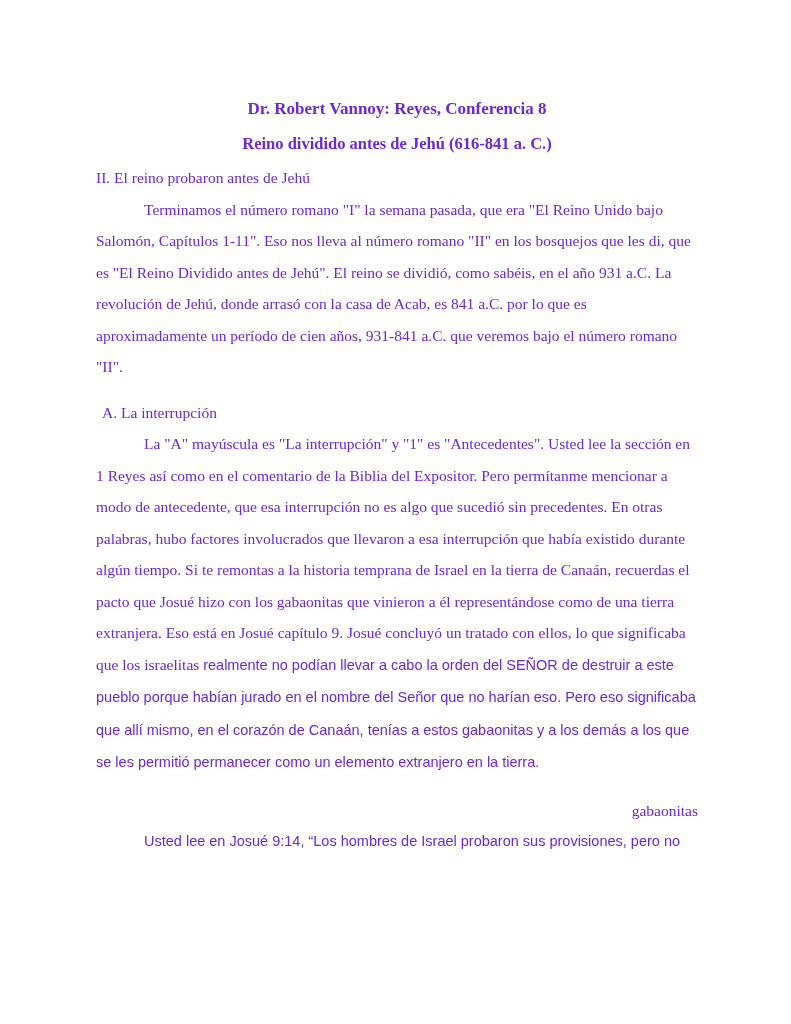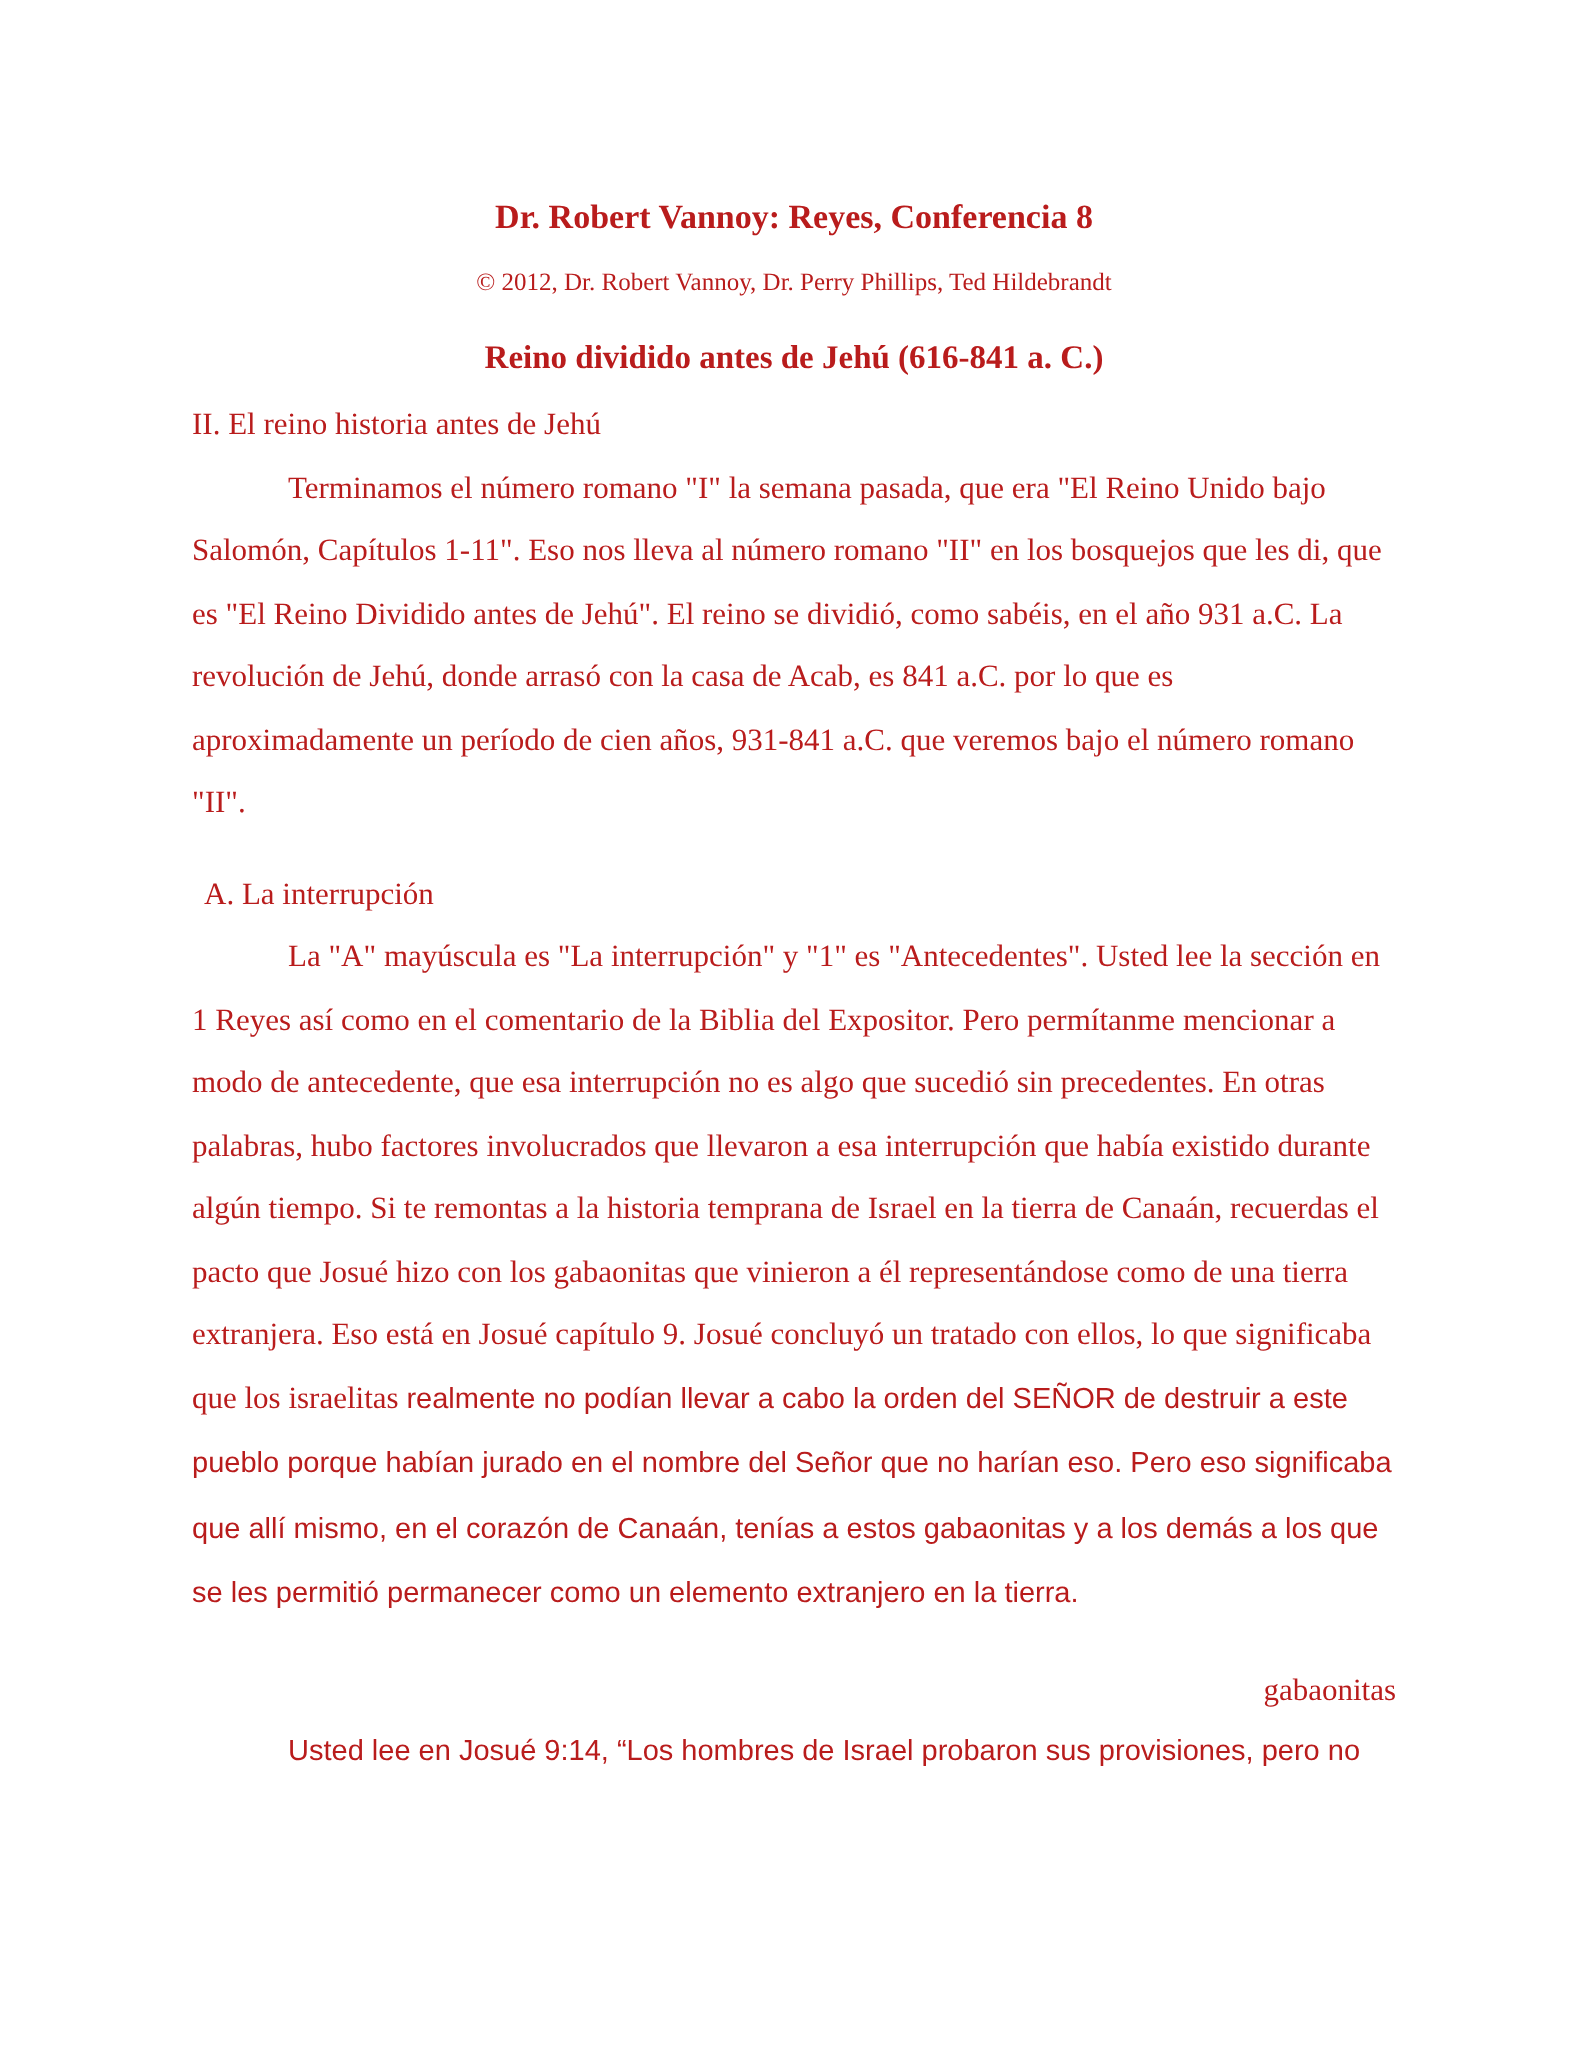--- a/index.html
+++ b/index.html
@@ -9,21 +9,21 @@
   }
   .page {
     position: relative;
     width: 791px;
     height: 1024px;
     margin: 0 auto;
     background: #ffffff;
     box-sizing: border-box;
     padding: 98px 93px 0 96px;
     font-family: "Liberation Serif", serif;
-    color: #b91c1c;
+    color: #6d28d9;
     overflow: hidden;
   }
   .doc-title {
     text-align: center;
     font-weight: bold;
     font-size: 17px;
     line-height: 22px;
     margin: 0 0 13px 0;
   }
   .copyright {
@@ -66,27 +66,26 @@
     font-size: 14.5px;
   }
 </style>
 </head>
 <body>
 
 <div class="page">
 
   <h1 class="doc-title">Dr. Robert Vannoy: Reyes, Conferencia 8</h1>
 
-  <div class="copyright">© 2012, Dr. Robert Vannoy, Dr. Perry Phillips, Ted Hildebrandt</div>
 
   <h2 class="section-heading">Reino dividido antes de Jehú (616-841 a. C.)</h2>
 
   <div class="body-text">
 
-    <p>II. El reino historia antes de Jehú</p>
+    <p>II. El reino probaron antes de Jehú</p>
 
     <p class="indent">Terminamos el número romano "I" la semana pasada, que era "El Reino Unido bajo Salomón, Capítulos 1-11". Eso nos lleva al número romano "II" en los bosquejos que les di, que es "El Reino Dividido antes de Jehú". El reino se dividió, como sabéis, en el año 931 a.C. La revolución de Jehú, donde arrasó con la casa de Acab, es 841 a.C. por lo que es aproximadamente un período de cien años, 931-841 a.C. que veremos bajo el número romano "II".</p>
 
     <p class="outline-a">A. La interrupción</p>
 
 
     <p class="indent"><span>La "A" mayúscula es "La interrupción" y "1" es "Antecedentes". Usted lee la sección en 1 Reyes así como en el comentario de la Biblia del Expositor. Pero permítanme mencionar a modo de antecedente, que esa interrupción no es algo que sucedió sin precedentes. En otras palabras, hubo factores involucrados que llevaron a esa interrupción que había existido durante algún tiempo. Si te remontas a la historia temprana de Israel en la tierra de Canaán, recuerdas el pacto que Josué hizo con los gabaonitas que vinieron a él representándose como de una tierra extranjera. Eso está en Josué capítulo 9. Josué concluyó un tratado con ellos, lo que significaba que los israelitas </span><span class="alt-serif">realmente no podían llevar a cabo la orden del SEÑOR de destruir a este pueblo porque habían jurado en el nombre del Señor que no harían eso. Pero eso significaba que allí mismo, en el corazón de Canaán, tenías a estos gabaonitas y a los demás a los que se les permitió permanecer como un elemento extranjero en la tierra.</span></p>
 
     <p class="subheading">gabaonitas</p>
 

